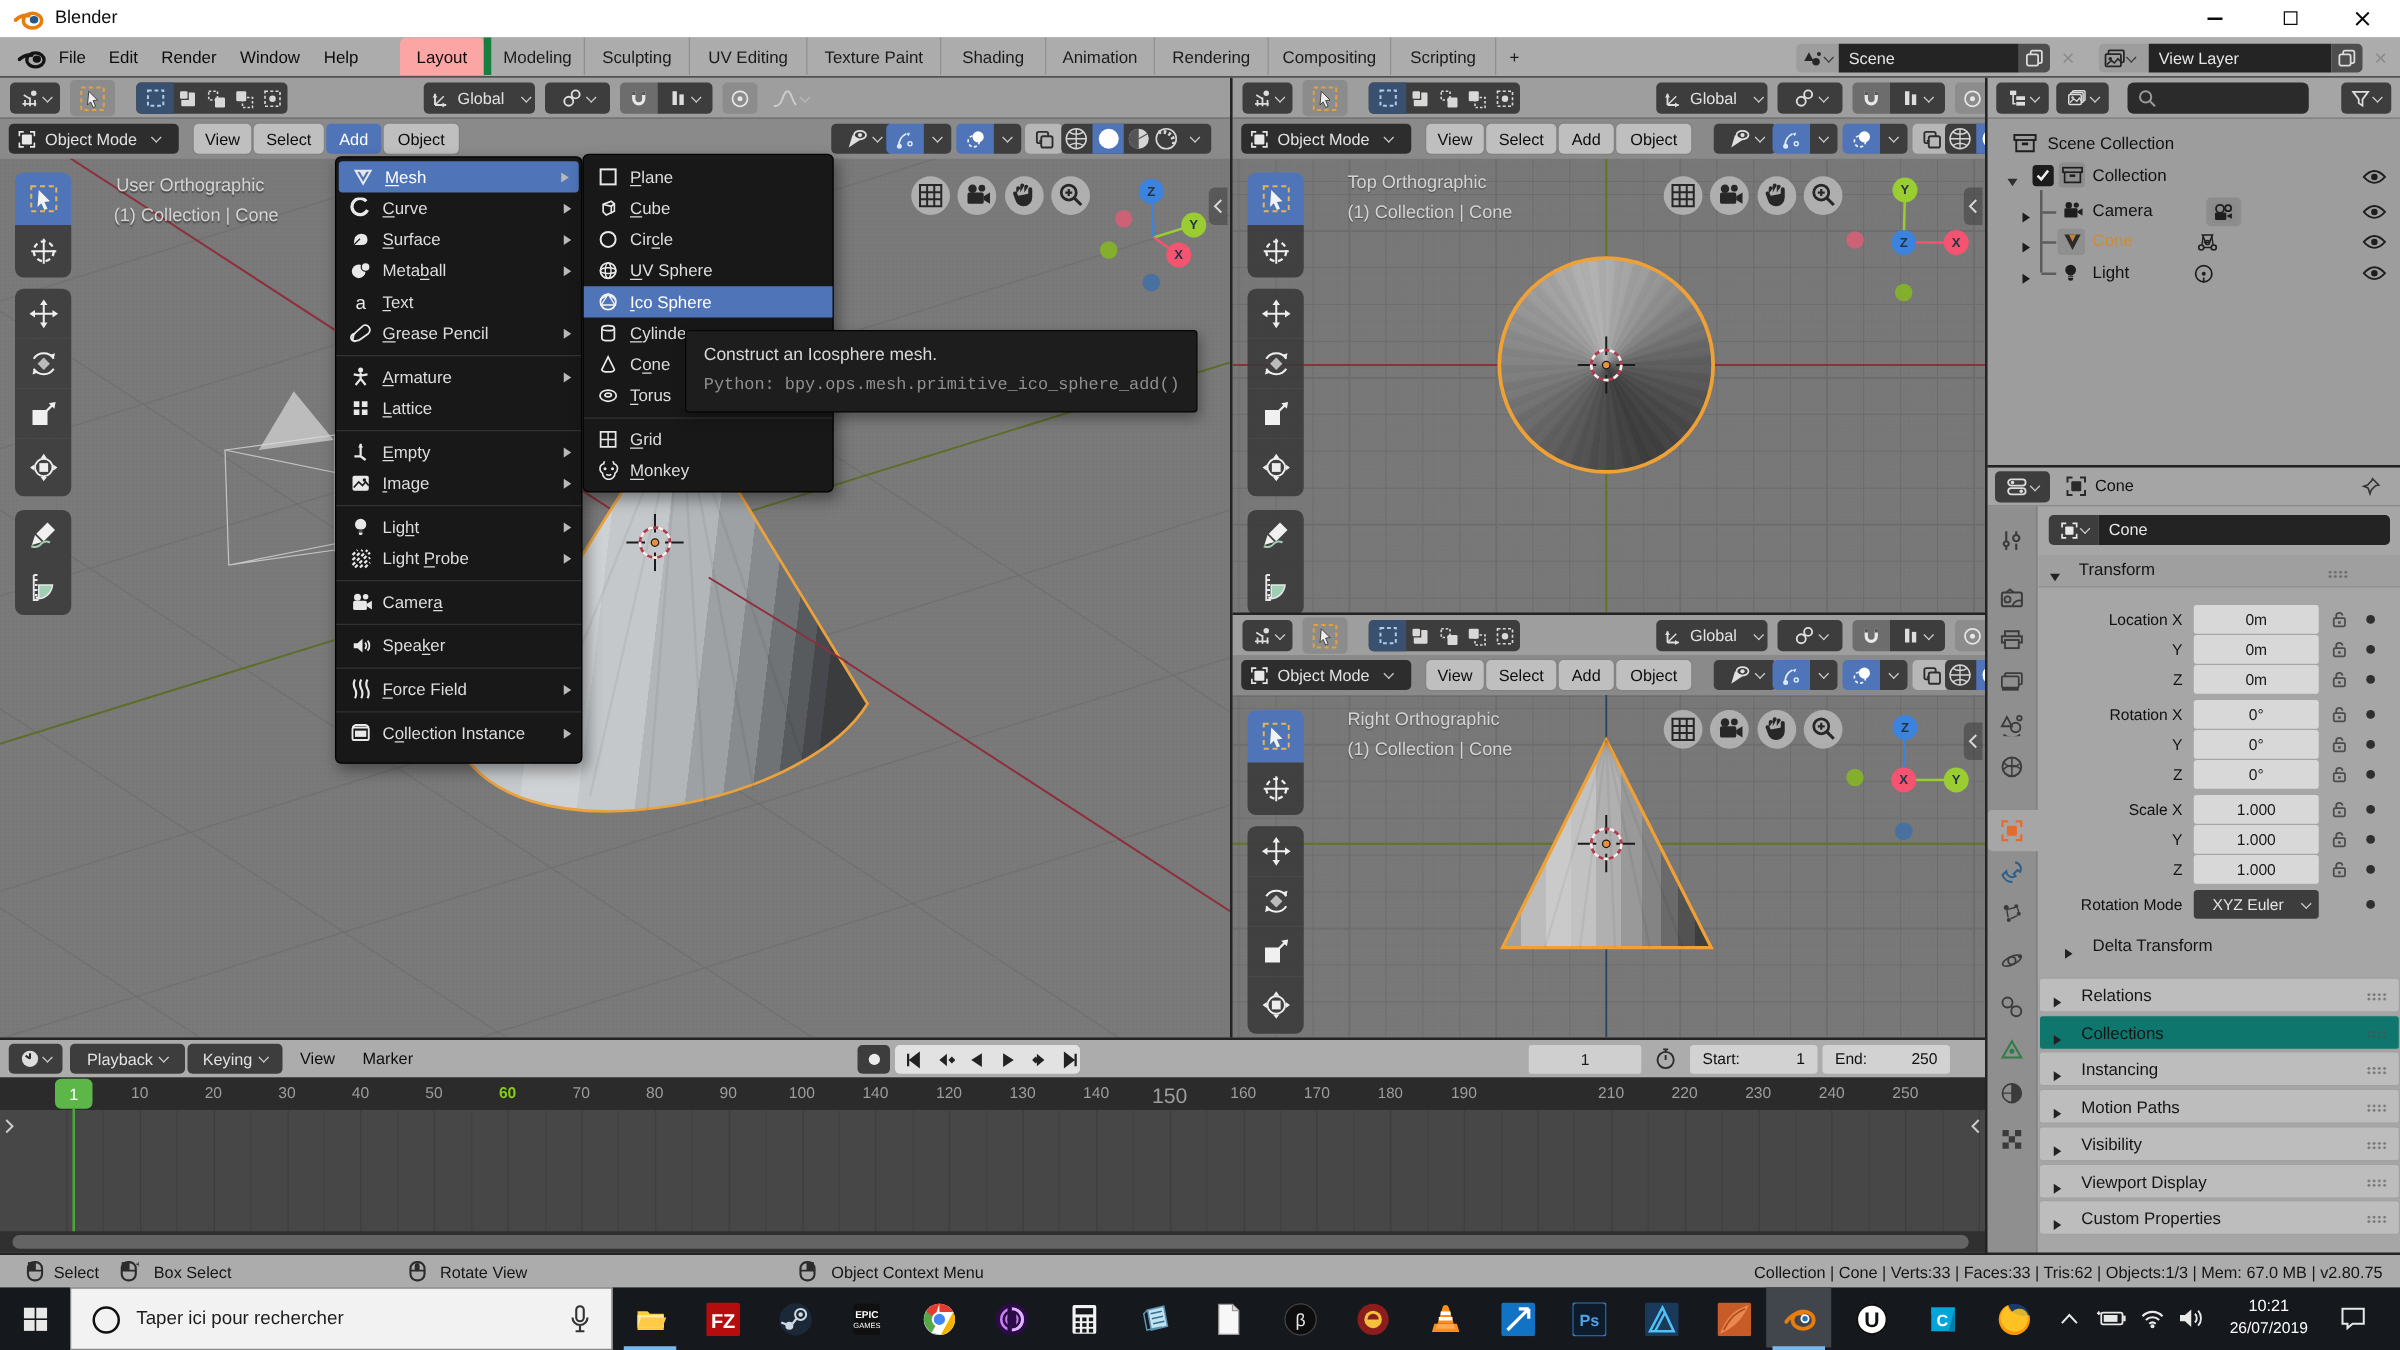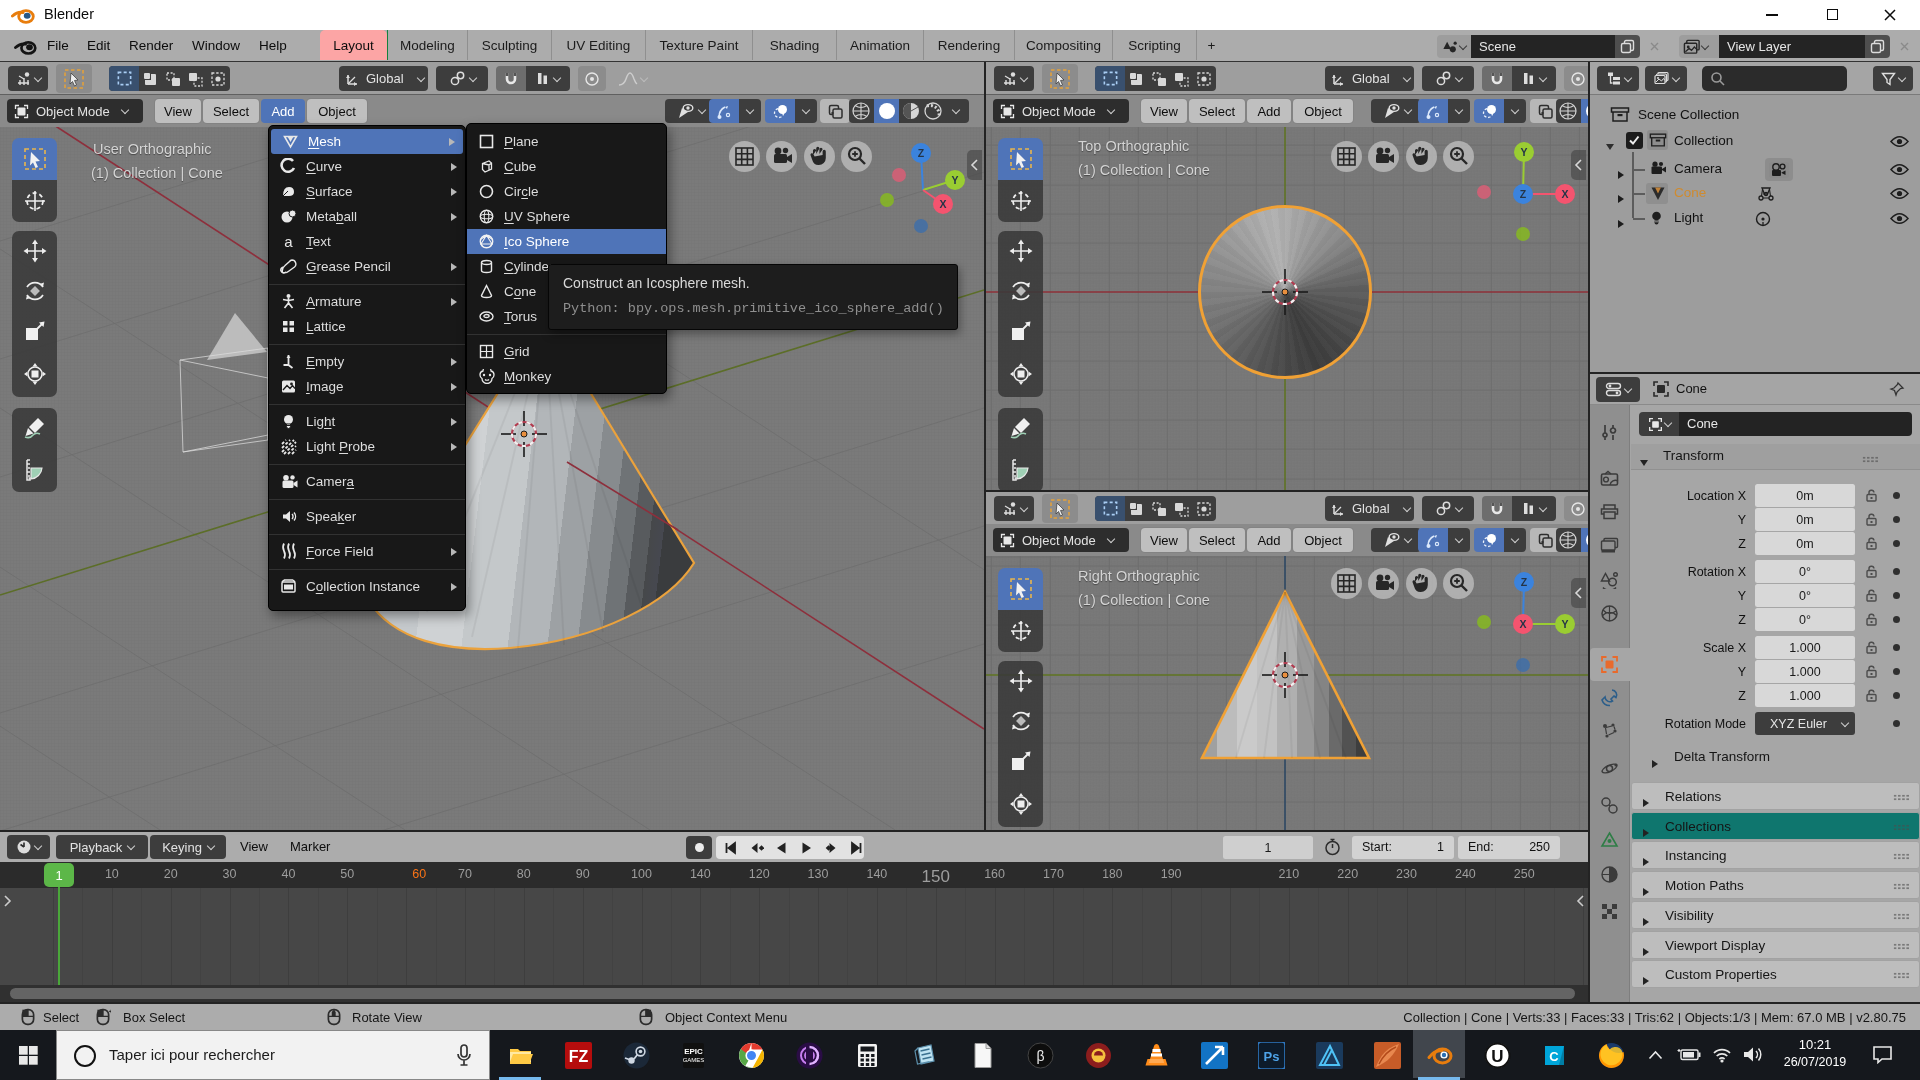--- a/index.html
+++ b/index.html
@@ -44,21 +44,21 @@
  <path d="M1.5 11 Q6.5 6.5 12 7.5" fill="none" stroke="#141414" stroke-width="3" stroke-linecap="round"></path>
  <ellipse cx="15" cy="11.5" rx="7.3" ry="5.9" fill="none" stroke="#141414" stroke-width="2.8"></ellipse>
  <ellipse cx="16.2" cy="10.8" rx="3.5" ry="3.1" fill="#141414"></ellipse>
 </svg>
 <div class="abs" style="left:47px;top:8px;">File</div>
 <div class="abs" style="left:87px;top:8px;">Edit</div>
 <div class="abs" style="left:129px;top:8px;">Render</div>
 <div class="abs" style="left:192px;top:8px;">Window</div>
 <div class="abs" style="left:259px;top:8px;">Help</div>
 <div class="tseg" style="left:320px;width:67px;background:#fca5a5;border-radius:5px 5px 0 0;">Layout</div>
-<div class="tseg" style="left:387px;width:80px;border-left:1px solid #15803d;color:#1b1b1b;">Modeling</div>
+<div class="tseg" style="left:387px;width:80px;border-left:6px solid #15803d;color:#1b1b1b;">Modeling</div>
 <div class="tseg" style="left:467px;width:84px;border-left:1px solid #8f8f8f;color:#1b1b1b;">Sculpting</div>
 <div class="tseg" style="left:551px;width:94px;border-left:1px solid #8f8f8f;color:#1b1b1b;">UV Editing</div>
 <div class="tseg" style="left:645px;width:107px;border-left:1px solid #8f8f8f;color:#1b1b1b;">Texture Paint</div>
 <div class="tseg" style="left:752px;width:84px;border-left:1px solid #8f8f8f;color:#1b1b1b;">Shading</div>
 <div class="tseg" style="left:836px;width:87px;border-left:1px solid #8f8f8f;color:#1b1b1b;">Animation</div>
 <div class="tseg" style="left:923px;width:91px;border-left:1px solid #8f8f8f;color:#1b1b1b;">Rendering</div>
 <div class="tseg" style="left:1014px;width:98px;border-left:1px solid #8f8f8f;color:#1b1b1b;">Compositing</div>
 <div class="tseg" style="left:1112px;width:84px;border-left:1px solid #8f8f8f;color:#1b1b1b;">Scripting</div>
 <div class="tseg" style="left:1196px;width:30px;border-left:1px solid #8f8f8f;color:#1b1b1b;">+</div>
 <div class="abs" style="left:1437px;top:5px;width:34px;height:23px;background:#9d9d9d;border-radius:4px 0 0 4px;display:flex;align-items:center;">
@@ -1700,21 +1700,21 @@
           <span style="position:absolute;left:10px;top:4px;">End:</span>
           <span style="position:absolute;right:10px;top:4px;">250</span>
         </div>
 </div>
 <div class="abs" style="left:0;top:30px;width:1588px;height:26px;background:#2b2b2b;"></div>
 <div class="abs" style="left:91.85px;top:35px;width:40px;text-align:center;font-size:12.5px;color:#9d9d9d;">10</div>
 <div class="abs" style="left:150.7px;top:35px;width:40px;text-align:center;font-size:12.5px;color:#9d9d9d;">20</div>
 <div class="abs" style="left:209.55px;top:35px;width:40px;text-align:center;font-size:12.5px;color:#9d9d9d;">30</div>
 <div class="abs" style="left:268.4px;top:35px;width:40px;text-align:center;font-size:12.5px;color:#9d9d9d;">40</div>
 <div class="abs" style="left:327.25px;top:35px;width:40px;text-align:center;font-size:12.5px;color:#9d9d9d;">50</div>
-<div class="abs" style="left:386.1px;top:35px;width:40px;text-align:right;font-size:12.5px;color:#f97316;">60</div>
+<div class="abs" style="left:386.1px;top:35px;width:40px;text-align:center;font-size:12.5px;color:#84cc16;font-weight:bold;">60</div>
 <div class="abs" style="left:444.95px;top:35px;width:40px;text-align:center;font-size:12.5px;color:#9d9d9d;">70</div>
 <div class="abs" style="left:503.79999999999995px;top:35px;width:40px;text-align:center;font-size:12.5px;color:#9d9d9d;">80</div>
 <div class="abs" style="left:562.65px;top:35px;width:40px;text-align:center;font-size:12.5px;color:#9d9d9d;">90</div>
 <div class="abs" style="left:621.5px;top:35px;width:40px;text-align:center;font-size:12.5px;color:#9d9d9d;">100</div>
 <div class="abs" style="left:680.35px;top:35px;width:40px;text-align:center;font-size:12.5px;color:#9d9d9d;">140</div>
 <div class="abs" style="left:739.2px;top:35px;width:40px;text-align:center;font-size:12.5px;color:#9d9d9d;">120</div>
 <div class="abs" style="left:798.0500000000001px;top:35px;width:40px;text-align:center;font-size:12.5px;color:#9d9d9d;">130</div>
 <div class="abs" style="left:856.9px;top:35px;width:40px;text-align:center;font-size:12.5px;color:#9d9d9d;">140</div>
 <div class="abs" style="left:915.75px;top:35px;width:40px;text-align:center;font-size:17px;color:#9d9d9d;">150</div>
 <div class="abs" style="left:974.6px;top:35px;width:40px;text-align:center;font-size:12.5px;color:#9d9d9d;">160</div>

